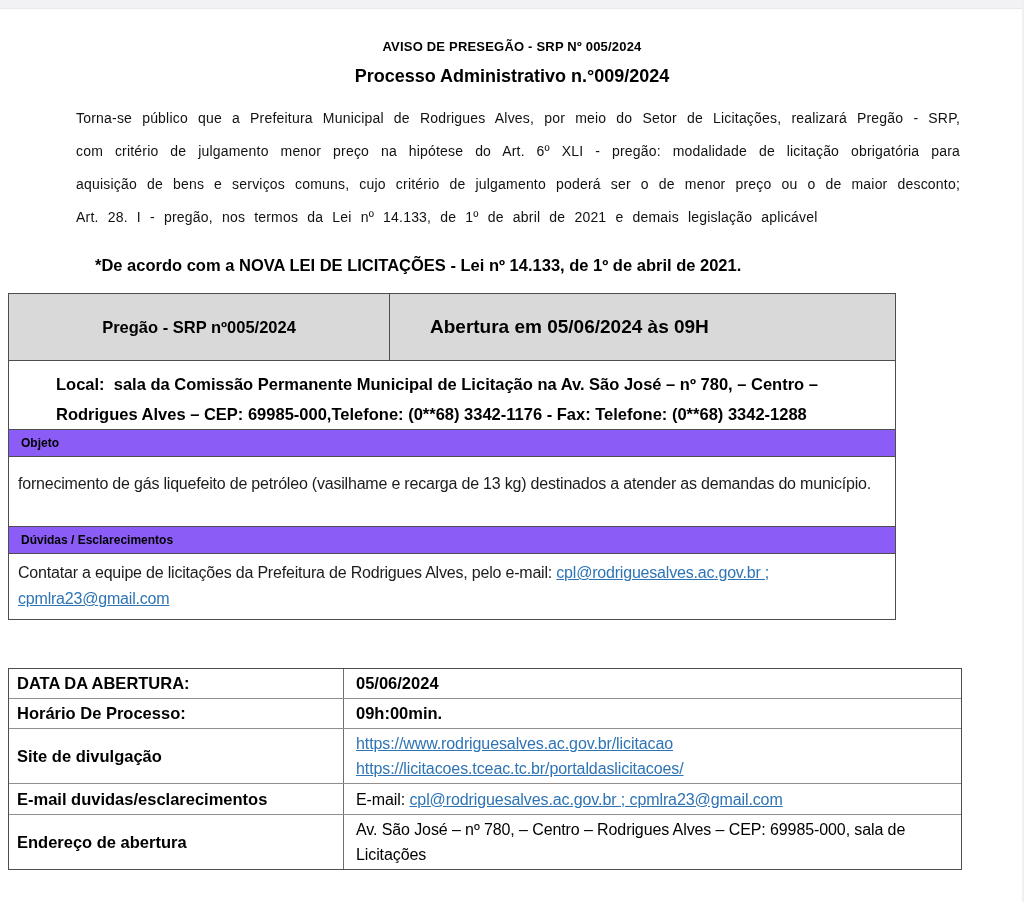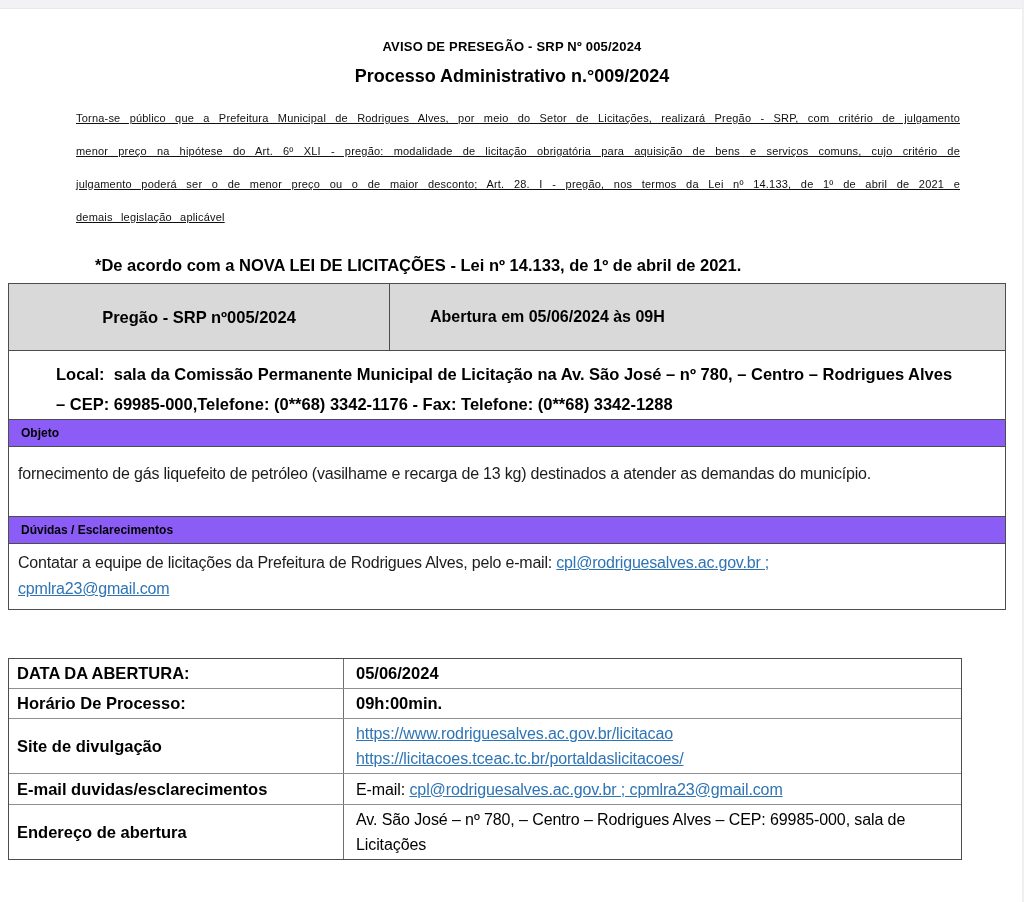--- a/index.html
+++ b/index.html
@@ -8,32 +8,32 @@
     font-family:"Liberation Sans", sans-serif; color:#000; position:relative;
   }
   .top-strip { height:8px; background:#f2f1f4; border-bottom:1px solid #e9e9ec; }
   .right-edge { position:absolute; top:0; right:0; width:2px; height:100%; background:#f0eff2; }
 
   .title { text-align:center; font-weight:bold; font-size:13px; margin-top:30px; letter-spacing:0.2px; }
   .subtitle { text-align:center; font-weight:bold; font-size:18px; margin-top:12px; }
 
   .intro {
     margin:15px 64px 0 76px; text-align:justify;
-    font-size:11px; line-height:33px; word-spacing:5px; letter-spacing:0.2px; color:#111;text-decoration:underline;
+    font-size:14px; line-height:33px; word-spacing:5px; letter-spacing:0.2px; color:#111;
   }
   .law-note { margin:22px 60px 0 95px; font-weight:bold; font-size:16.5px; }
 
   
-  .ntable { margin:8px 0 0 8px; width:998px; border:1px solid #4d4d4d; box-sizing:border-box; }
+  .ntable { margin:18px 0 0 8px; width:888px; border:1px solid #4d4d4d; box-sizing:border-box; }
   .nrow1 { display:flex; height:66px; background:#d9d9d9; border-bottom:1px solid #4d4d4d; }
   .nrow1-left {
     width:381px; border-right:1px solid #4d4d4d; box-sizing:border-box;
     display:flex; align-items:center; justify-content:center; font-weight:bold; font-size:16.5px;
   }
-  .nrow1-right { flex:1; display:flex; align-items:center; padding-left:40px; font-weight:bold; font-size:16px; }
+  .nrow1-right { flex:1; display:flex; align-items:center; padding-left:40px; font-weight:bold; font-size:19px; }
   .nlocal { min-height:68px; padding:8px 50px 0 47px; font-weight:bold; font-size:16.5px; line-height:30px; box-sizing:border-box; }
   .nband {
     height:26px; background:#8b5cf6; font-weight:bold; font-size:12px; line-height:26px;
     padding-left:12px; border-top:1px solid #4d4d4d; border-bottom:1px solid #4d4d4d;
   }
   .nobjeto {
     min-height:69px; padding:10px 9px 0 9px; font-size:16px; line-height:33px;
     text-align:justify; letter-spacing:-0.2px; color:#1c1c1c; box-sizing:border-box;
   }
   .ncontato { min-height:55px; padding:6px 9px 4px 9px; font-size:16px; line-height:26px; letter-spacing:-0.2px; color:#1c1c1c; }

